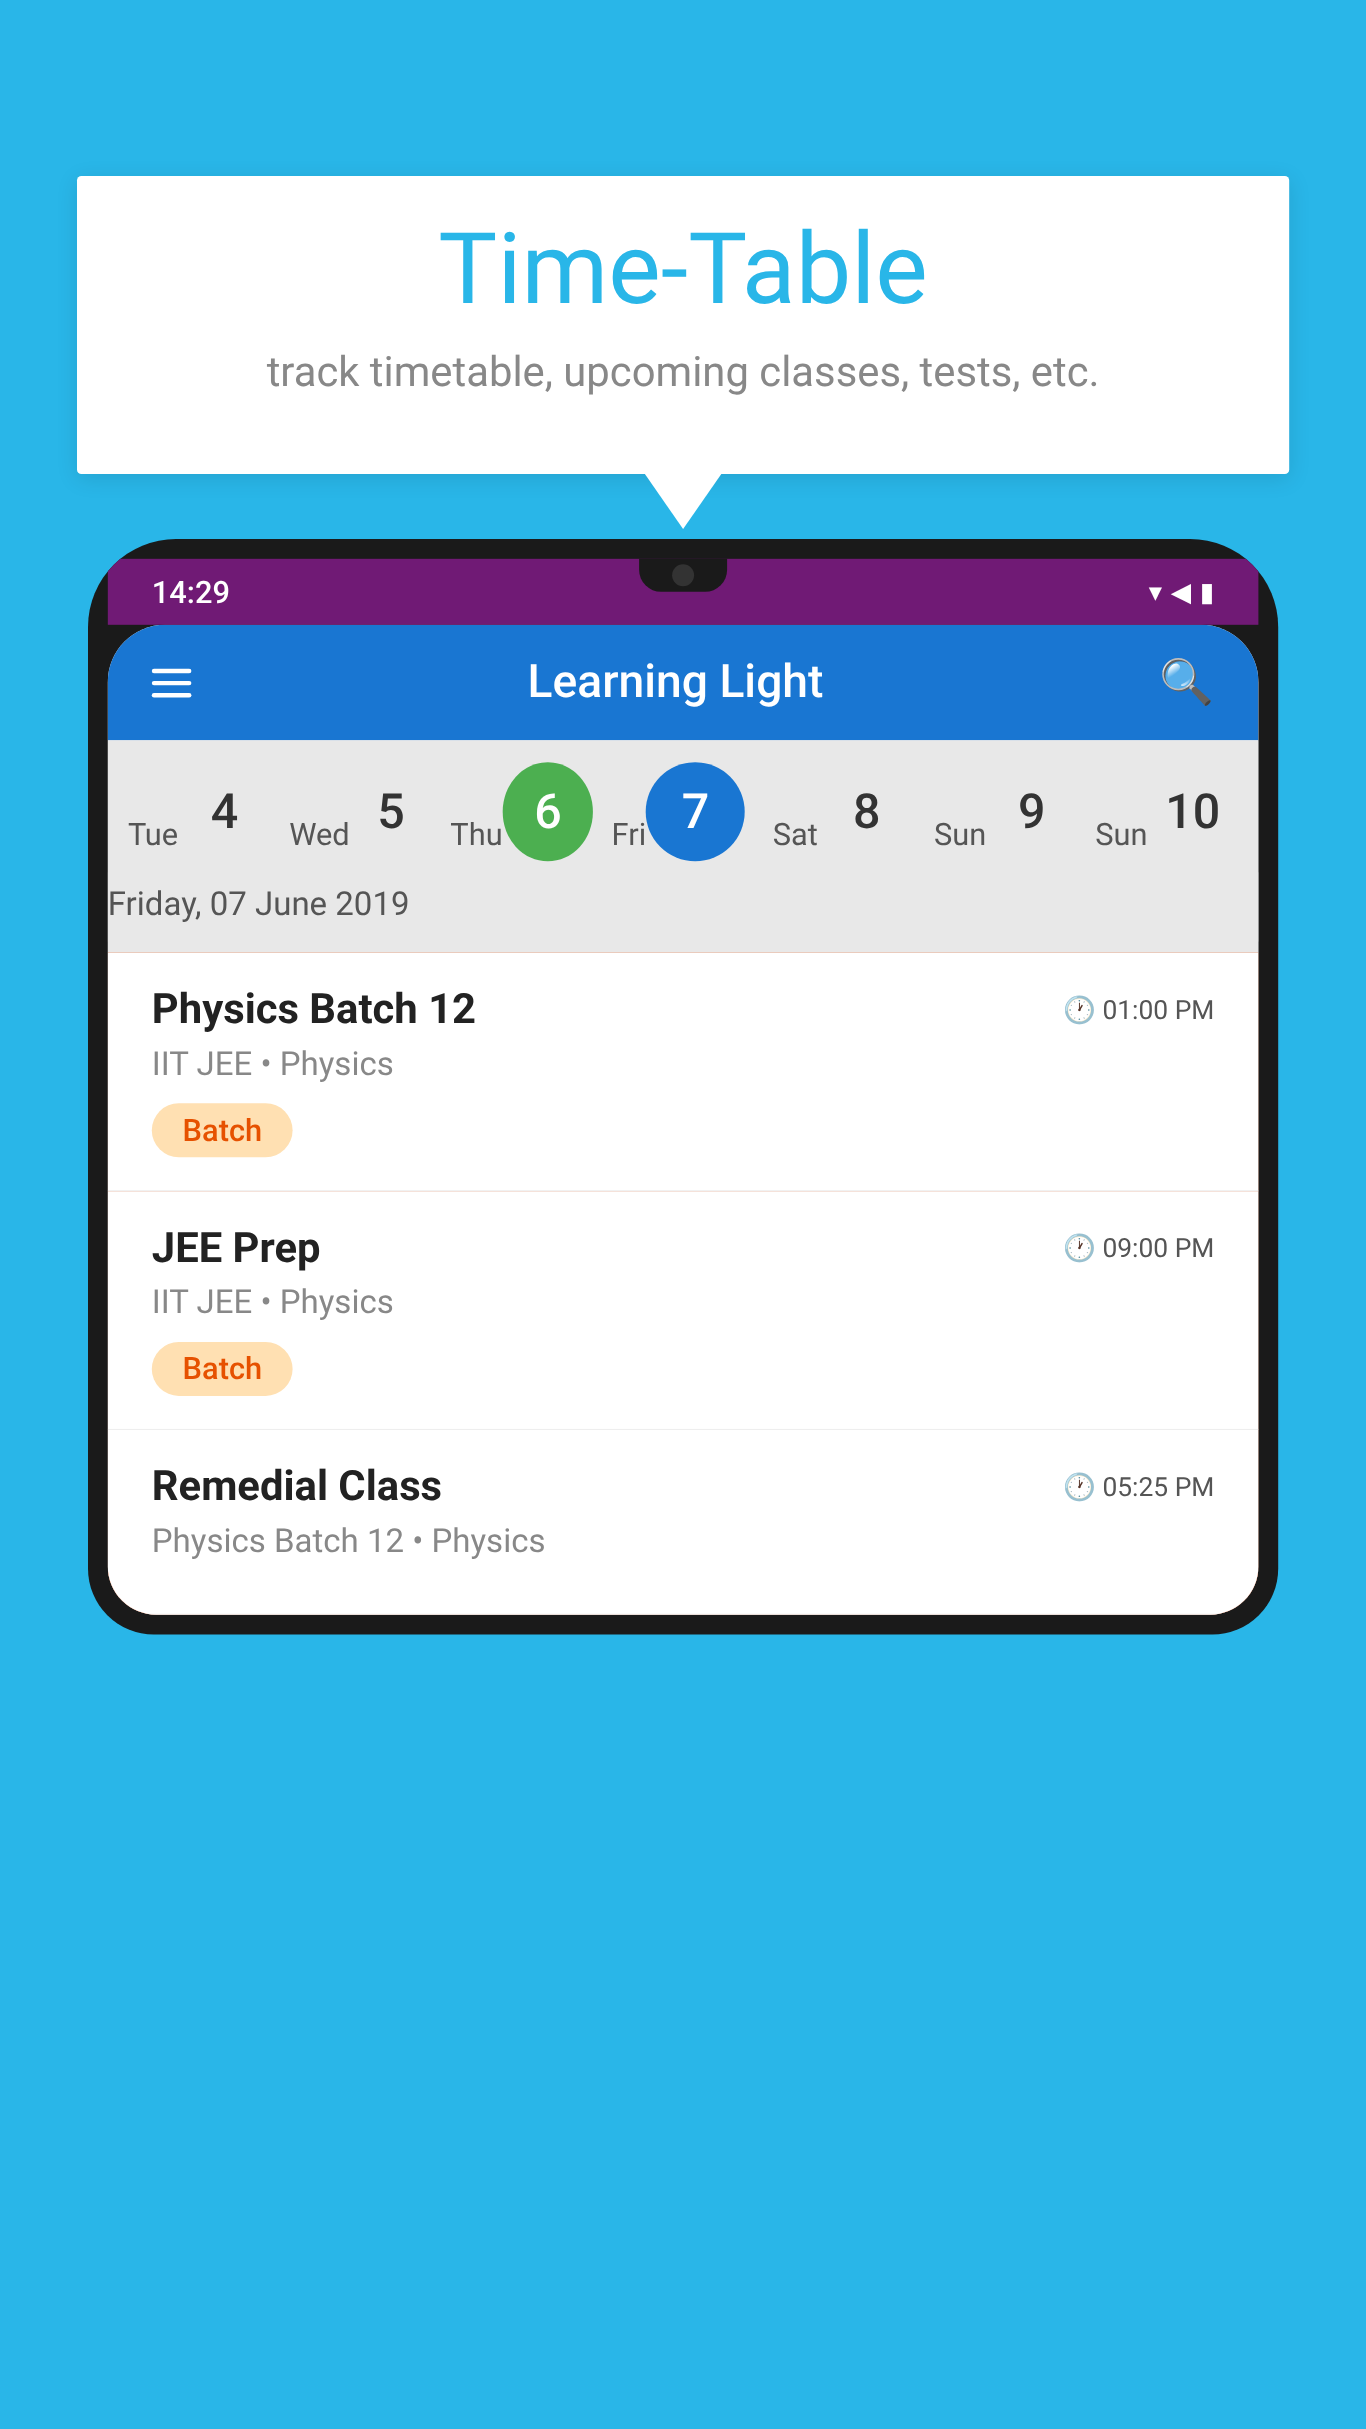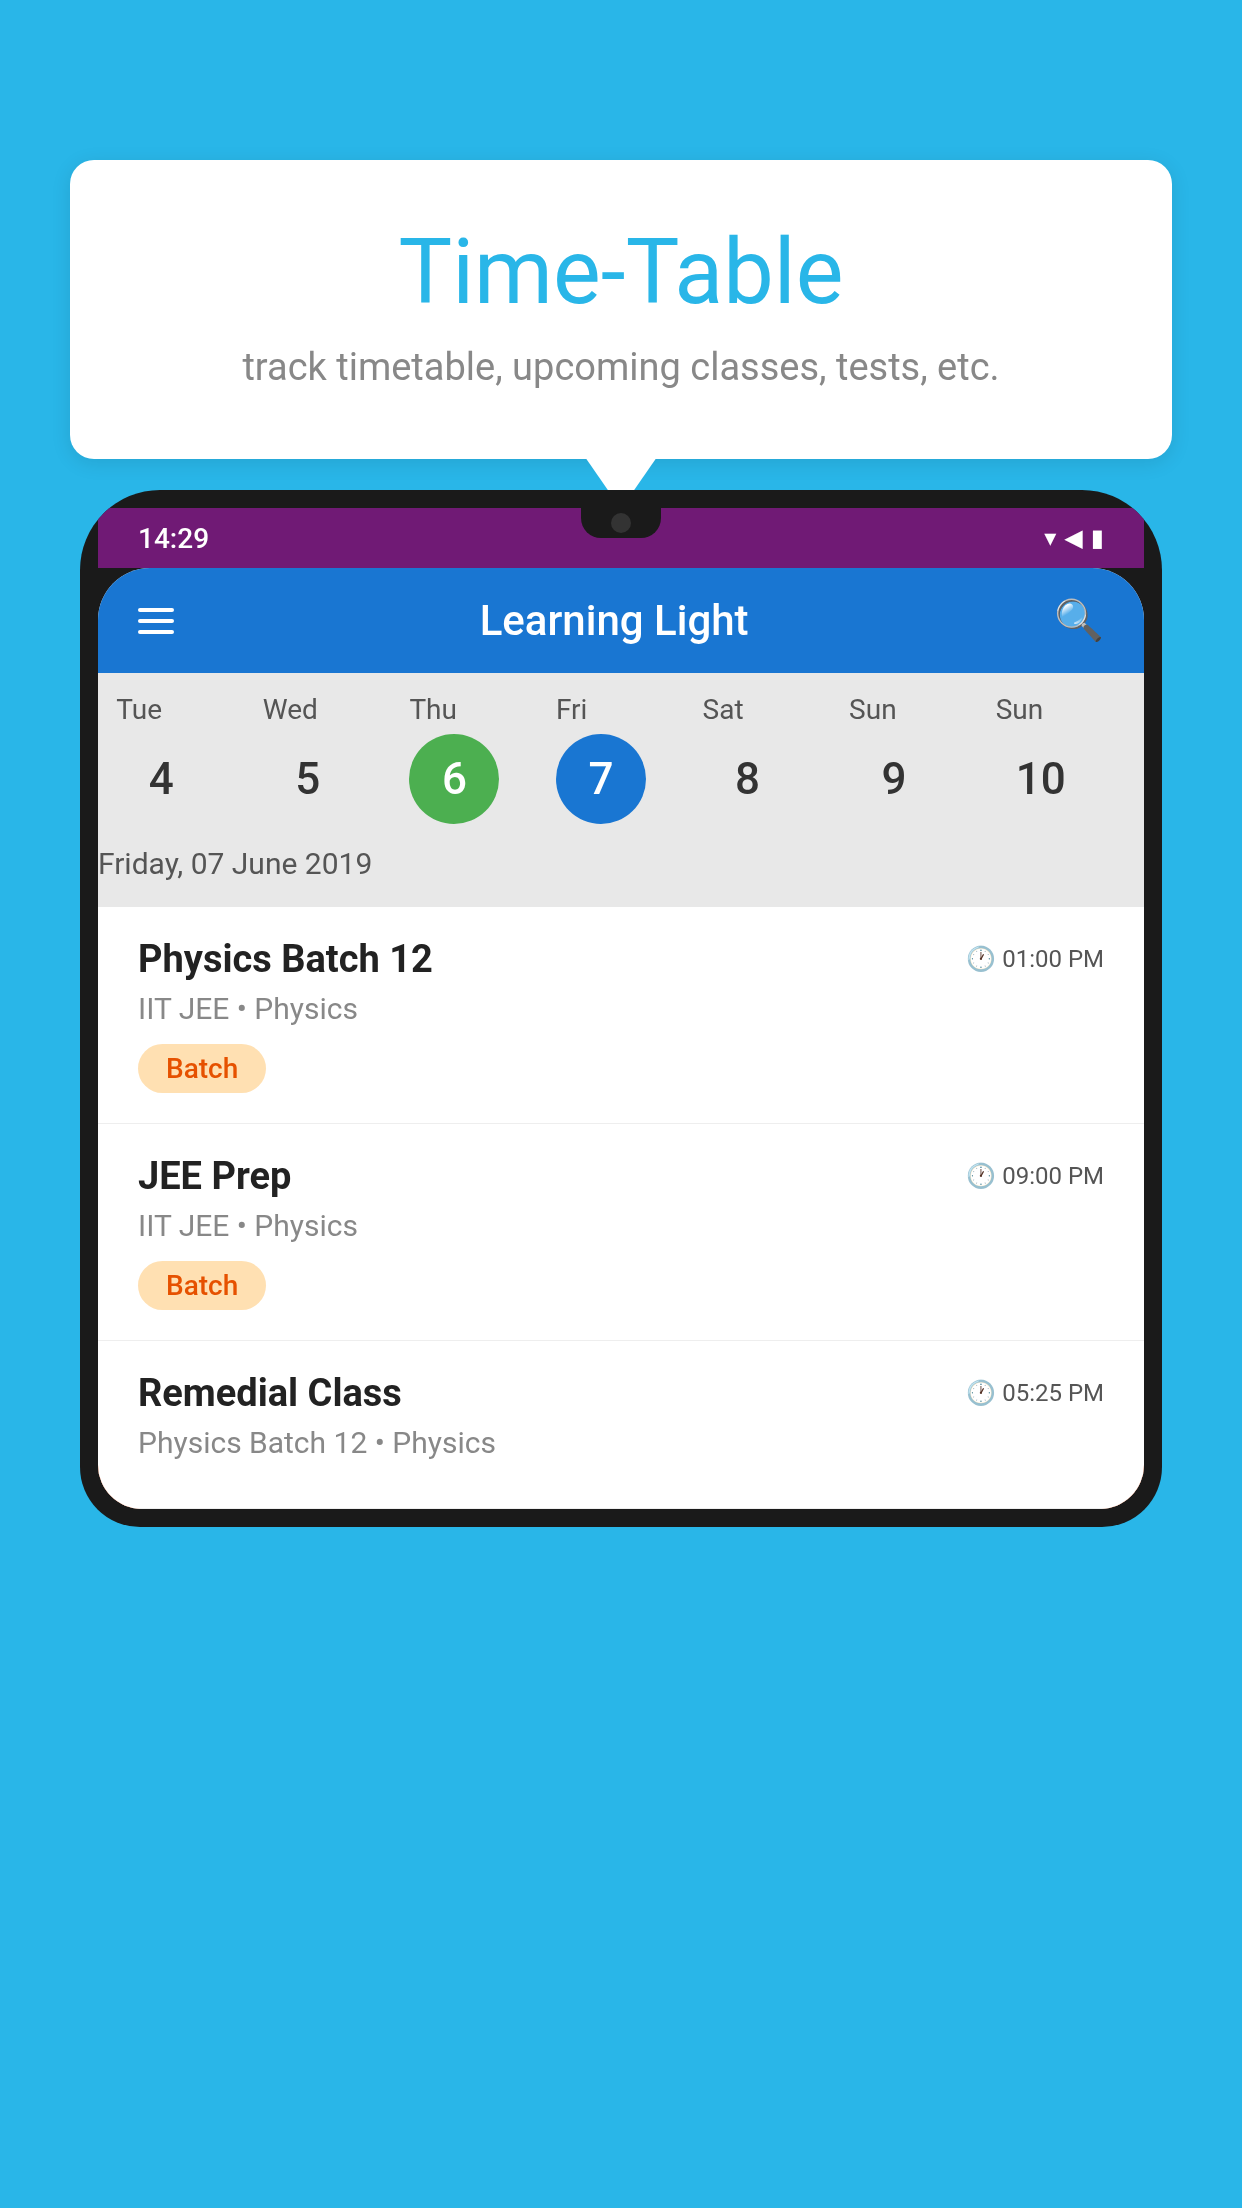--- a/index.html
+++ b/index.html
@@ -17,22 +17,22 @@
     
     .speech-bubble-container {
       position: absolute;
       top: 160px;
       left: 70px;
       right: 70px;
     }
 
     .speech-bubble {
       background: white;
-      border-radius: 24px;
-      padding: 60px 80px 70px;
+      border-radius: 4px;
+      padding: 32px 80px 70px;
       text-align: center;
       box-shadow: 0 4px 20px rgba(0,0,0,0.1);
       position: relative;
     }
 
     .speech-bubble::after {
       content: '';
       position: absolute;
       bottom: -50px;
       left: 50%;
@@ -176,22 +176,22 @@
 
     .days-row {
       display: flex;
       justify-content: space-around;
       padding: 0 10px;
       margin-bottom: 10px;
     }
 
     .day-column {
       display: flex;
-      flex-direction: column;
-      align-items: flex-start;
+      flex-direction: row;
+      align-items: flex-end;
       width: 130px;
     }
 
     .day-name {
       font-size: 28px;
       color: #555;
       margin-bottom: 8px;
     }
 
     .day-number {

